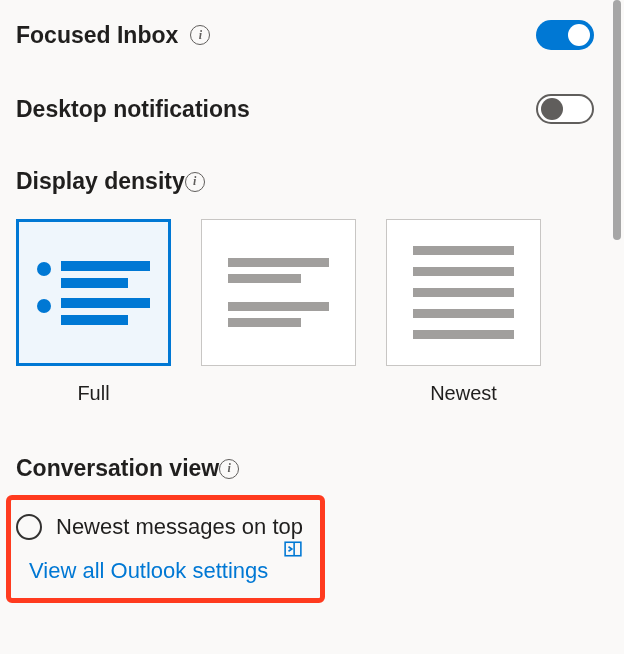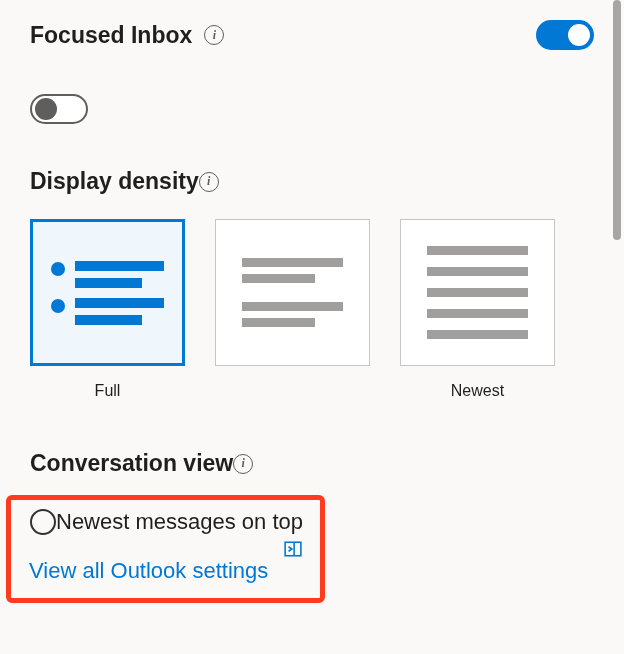--- a/index.html
+++ b/index.html
@@ -5,21 +5,21 @@
     * { box-sizing: border-box; margin: 0; padding: 0; }
     body {
       font-family: 'Segoe UI', Tahoma, Geneva, sans-serif;
       background: #faf9f8;
       width: 624px;
       height: 654px;
       overflow: hidden;
       position: relative;
     }
     .panel {
-      padding: 20px 30px 20px 30px;
+      padding: 20px 30px 20px 16px;
       height: 615px;
       position: relative;
     }
     .scrollbar {
       position: absolute;
       right: 3px;
       top: 0;
       width: 8px;
       height: 240px;
       background: #a6a6a6;
@@ -113,21 +113,21 @@
       justify-content: center;
       align-items: center;
       gap: 10px;
       padding: 18px 18px;
     }
     .density-card.selected {
       border: 3px solid #0078d4;
       background: #eff6fc;
     }
     .density-label {
-      font-size: 16px;
+      font-size: 20px;
       color: #201f1e;
     }
     
     .full-item {
       display: flex;
       align-items: flex-start;
       gap: 10px;
       width: 100%;
     }
     .full-dot {
@@ -184,20 +184,21 @@
       padding: 0 8px;
     }
     .compact-line {
       height: 9px;
       background: #a19f9d;
       width: 100%;
     }
     .radio-row {
       display: flex;
       align-items: flex-end;
+      gap: 14px;
       margin-top: 8px;
     }
     .radio {
       width: 26px;
       height: 26px;
       border: 2px solid #323130;
       border-radius: 50%;
     }
     .radio-label {
       font-size: 22px;
@@ -242,20 +243,23 @@
     <div class="setting-label-group">
       <span class="setting-label">Focused Inbox</span>
       <span class="info-icon">i</span>
     </div>
     <div class="toggle on">
       <div class="toggle-knob"></div>
     </div>
   </div>
 
   <div class="setting-row">
+    <div class="setting-label-group">
+      <span class="setting-label">Desktop notifications</span>
+    </div>
     <div class="toggle off">
       <div class="toggle-knob"></div>
     </div>
   </div>
 
   <div class="section-header">
     <span class="setting-label">Display density</span>
     <span class="info-icon">i</span>
   </div>
 

